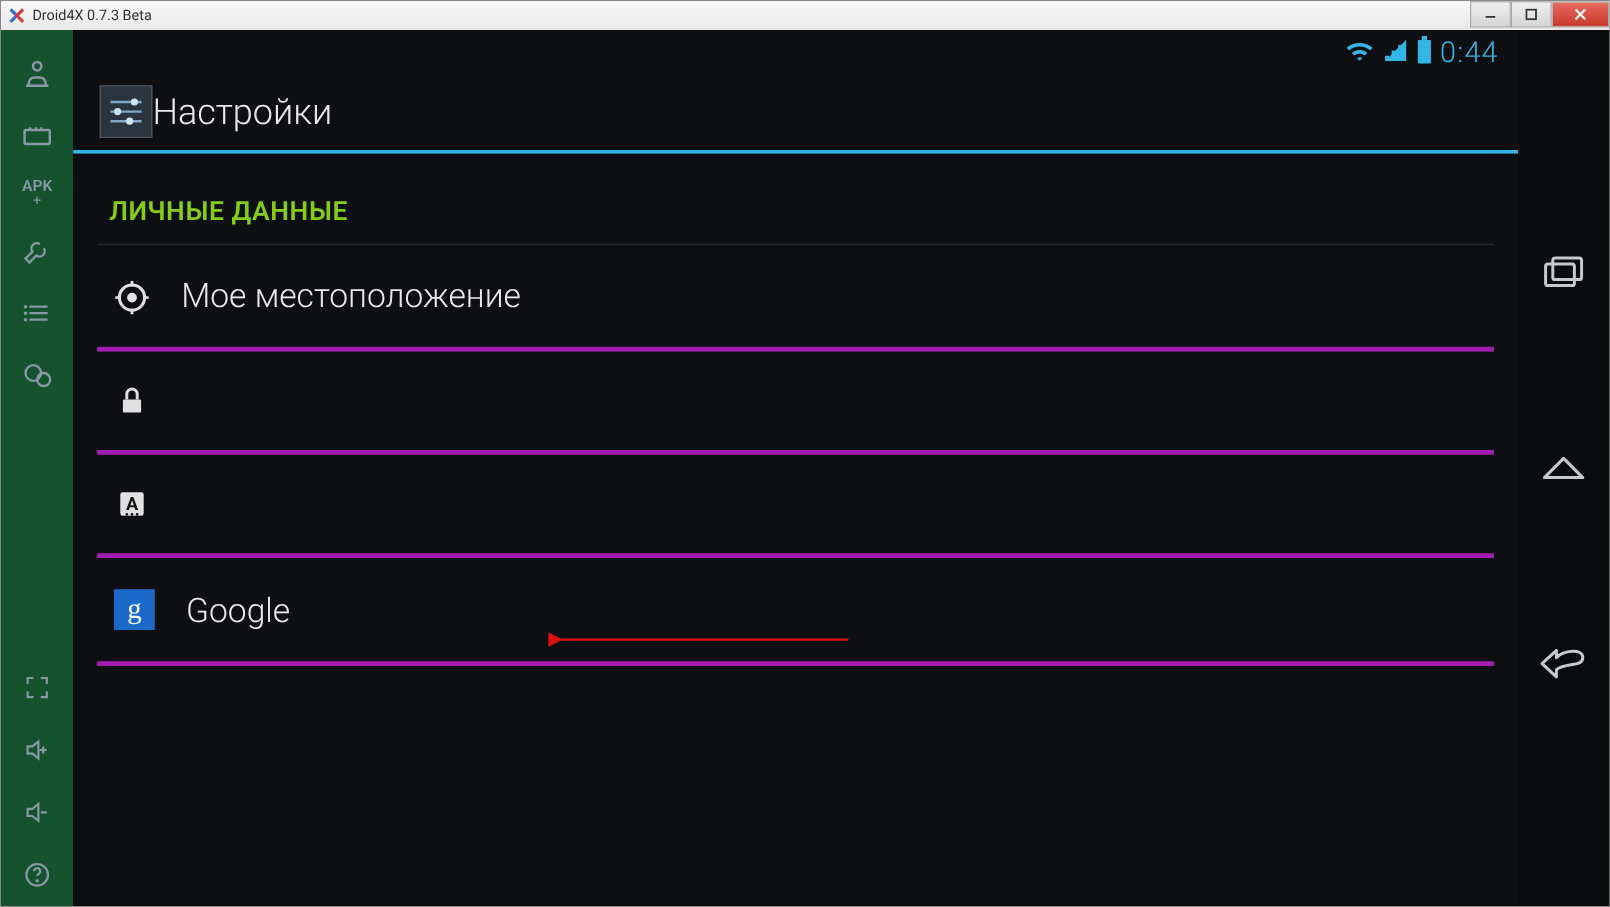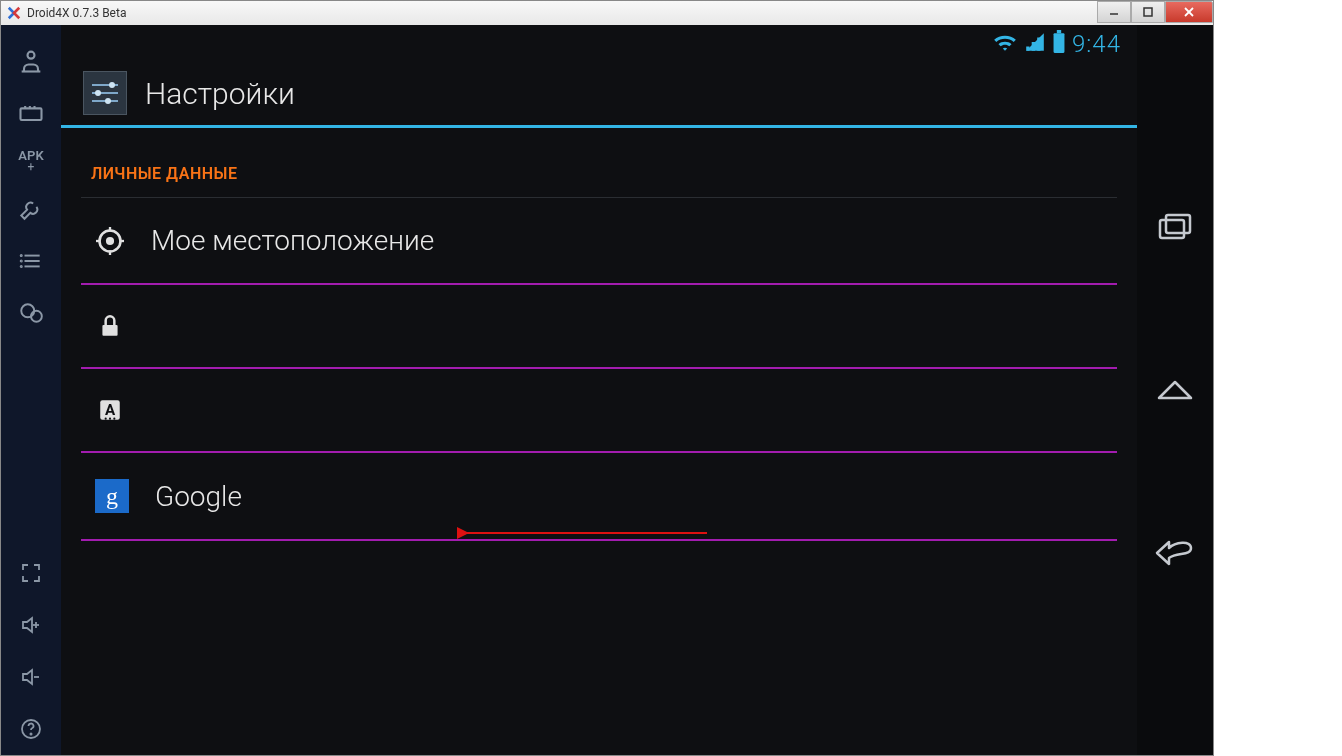--- a/index.html
+++ b/index.html
@@ -5,21 +5,21 @@
 * { margin: 0; padding: 0; box-sizing: border-box; }
 body {
   width: 1342px;
   height: 756px;
   font-family: "Segoe UI", Roboto, sans-serif;
   background: #fff;
   overflow: hidden;
   user-select: none;
 }
 .window {
-  width: 1214px;
+  width: 1342px;
   height: 756px;
   display: flex;
   flex-direction: column;
   border: 1px solid #888;
 }
 .titlebar {
   height: 24px;
   background: linear-gradient(#f8f8f8, #e8e8e8);
   display: flex;
   align-items: center;
@@ -55,21 +55,21 @@
   font-size: 13px;
   border-radius: 0 2px 0 0;
 }
 .emulator-body {
   flex: 1;
   display: flex;
   background: #000;
 }
 .left-rail {
   width: 60px;
-  background: #0f172a;
+  background: #14532d;
   display: flex;
   flex-direction: column;
   align-items: center;
   padding-top: 10px;
   color: #8b97a6;
 }
 .rail-item {
   width: 60px;
   height: 52px;
   display: flex;
@@ -100,21 +100,20 @@
 .statusbar .clock {
   font-size: 24px;
   font-weight: 300;
   color: #33b5e5;
   letter-spacing: 1px;
 }
 .settings-header {
   display: flex;
   align-items: center;
   padding: 8px 22px 10px 22px;
-  gap: 18px;
 }
 .settings-icon {
   width: 44px; height: 44px;
   background: #2b3540;
   border: 1px solid #4a5560;
   display:flex;align-items:center;justify-content:center;
 }
 .settings-title {
   font-size: 30px;
   color: #e8e8e8;
@@ -124,33 +123,33 @@
   height: 3px;
   background: #33b5e5;
   margin: 0 0 0 0;
 }
 .content {
   flex: 1;
   padding: 20px 20px 0 20px;
   overflow: hidden;
 }
 .section-header {
-  font-size: 16px;
+  font-size: 22px;
   font-weight: 600;
-  color: #f97316;
+  color: #84cc16;
   letter-spacing: 0.5px;
   padding: 16px 10px 14px 10px;
   border-bottom: 1px solid #2a2d32;
 }
 .setting-row {
   display: flex;
-  align-items: center;
+  align-items: flex-end;
   gap: 26px;
   padding: 26px 10px 26px 14px;
-  border-bottom: 2px solid #a21caf;
+  border-bottom: 4px solid #a21caf;
   cursor: pointer;
 }
 .setting-row .row-icon {
   width: 30px; height: 30px;
   color: #e0e0e0;
   display:flex;align-items:center;justify-content:center;
 }
 .setting-row .row-label {
   font-size: 28px;
   color: #e8e8e8;
@@ -302,21 +301,21 @@
               <path d="M2 18h3v-4H2v4zm5 0h3v-8H7v8zm5 0h3V6h-3v12zm5 0h0V2"></path>
               <path d="M2 18L18 2v16z" fill="#33b5e5"></path>
             </svg>
         </span>
         <span>
           <svg width="14" height="24" viewBox="0 0 12 22" fill="#33b5e5">
               <rect x="1" y="3" width="10" height="18" rx="1"></rect>
               <rect x="4" y="0" width="4" height="3"></rect>
             </svg>
         </span>
-        <span class="clock">9:44</span>
+        <span class="clock">0:44</span>
       </div>
 
       <div class="settings-header">
         <div class="settings-icon">
           <svg width="34" height="34" viewBox="0 0 34 34">
               <line x1="4" y1="9" x2="30" y2="9" stroke="#7fa8c9" stroke-width="2"></line>
               <circle cx="24" cy="9" r="3" fill="#cde3f2"></circle>
               <line x1="4" y1="17" x2="30" y2="17" stroke="#7fa8c9" stroke-width="2"></line>
               <circle cx="10" cy="17" r="3" fill="#cde3f2"></circle>
               <line x1="4" y1="25" x2="30" y2="25" stroke="#7fa8c9" stroke-width="2"></line>

